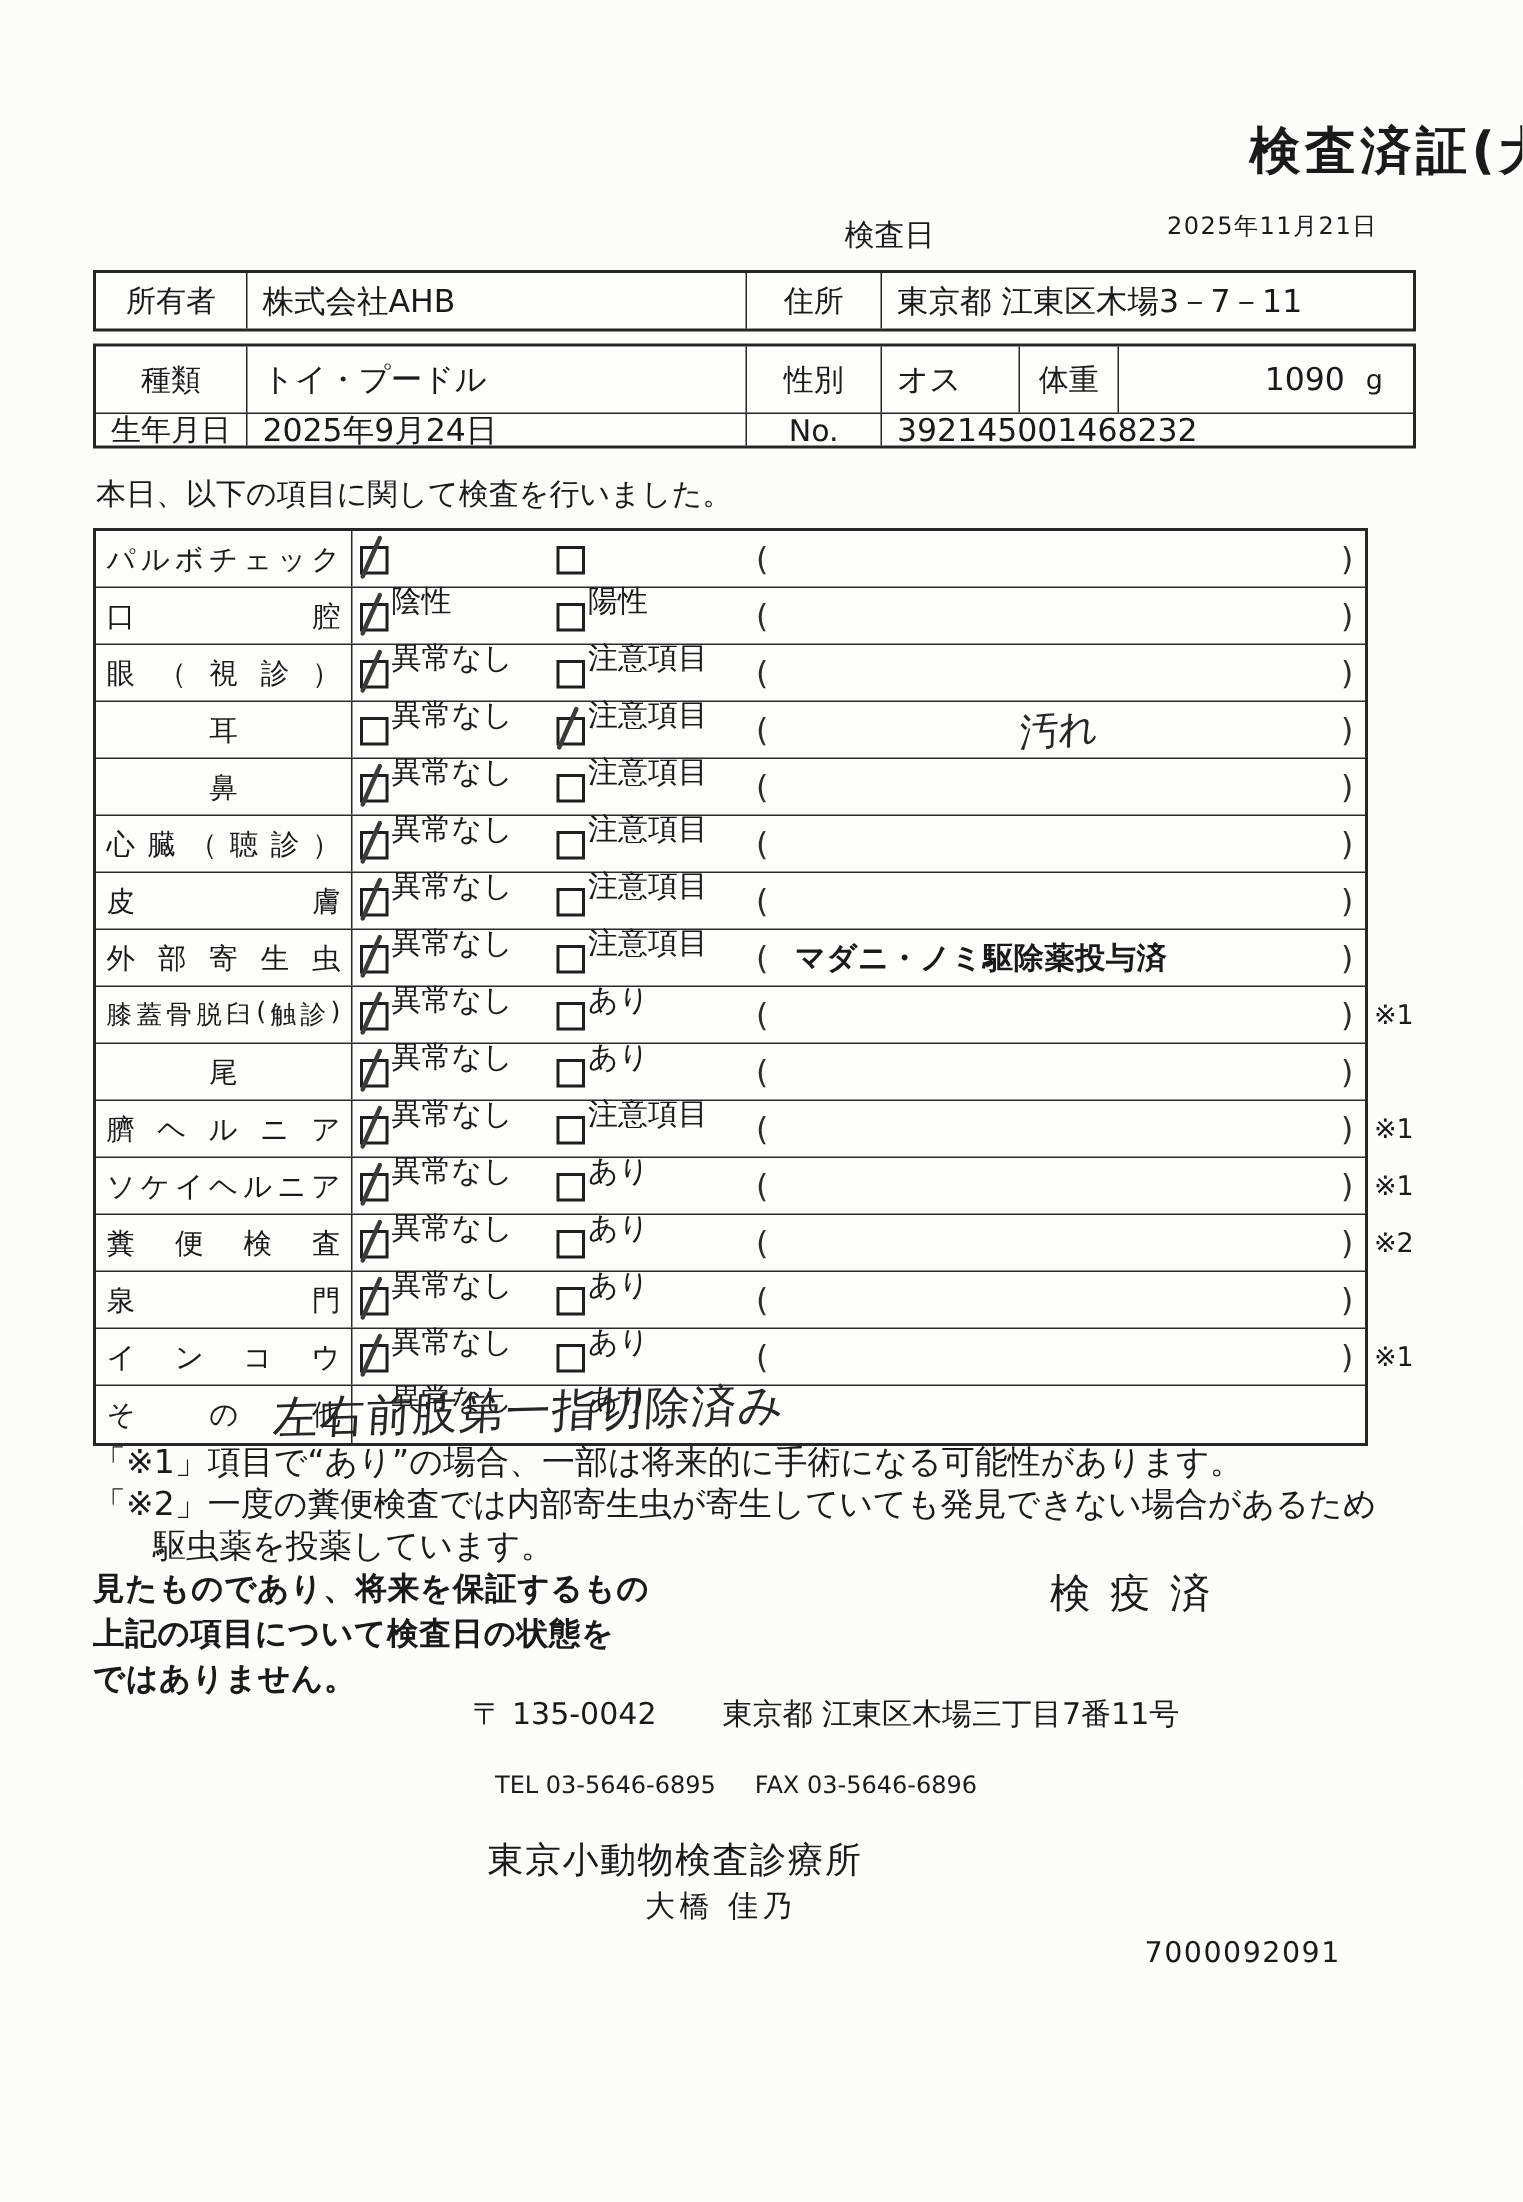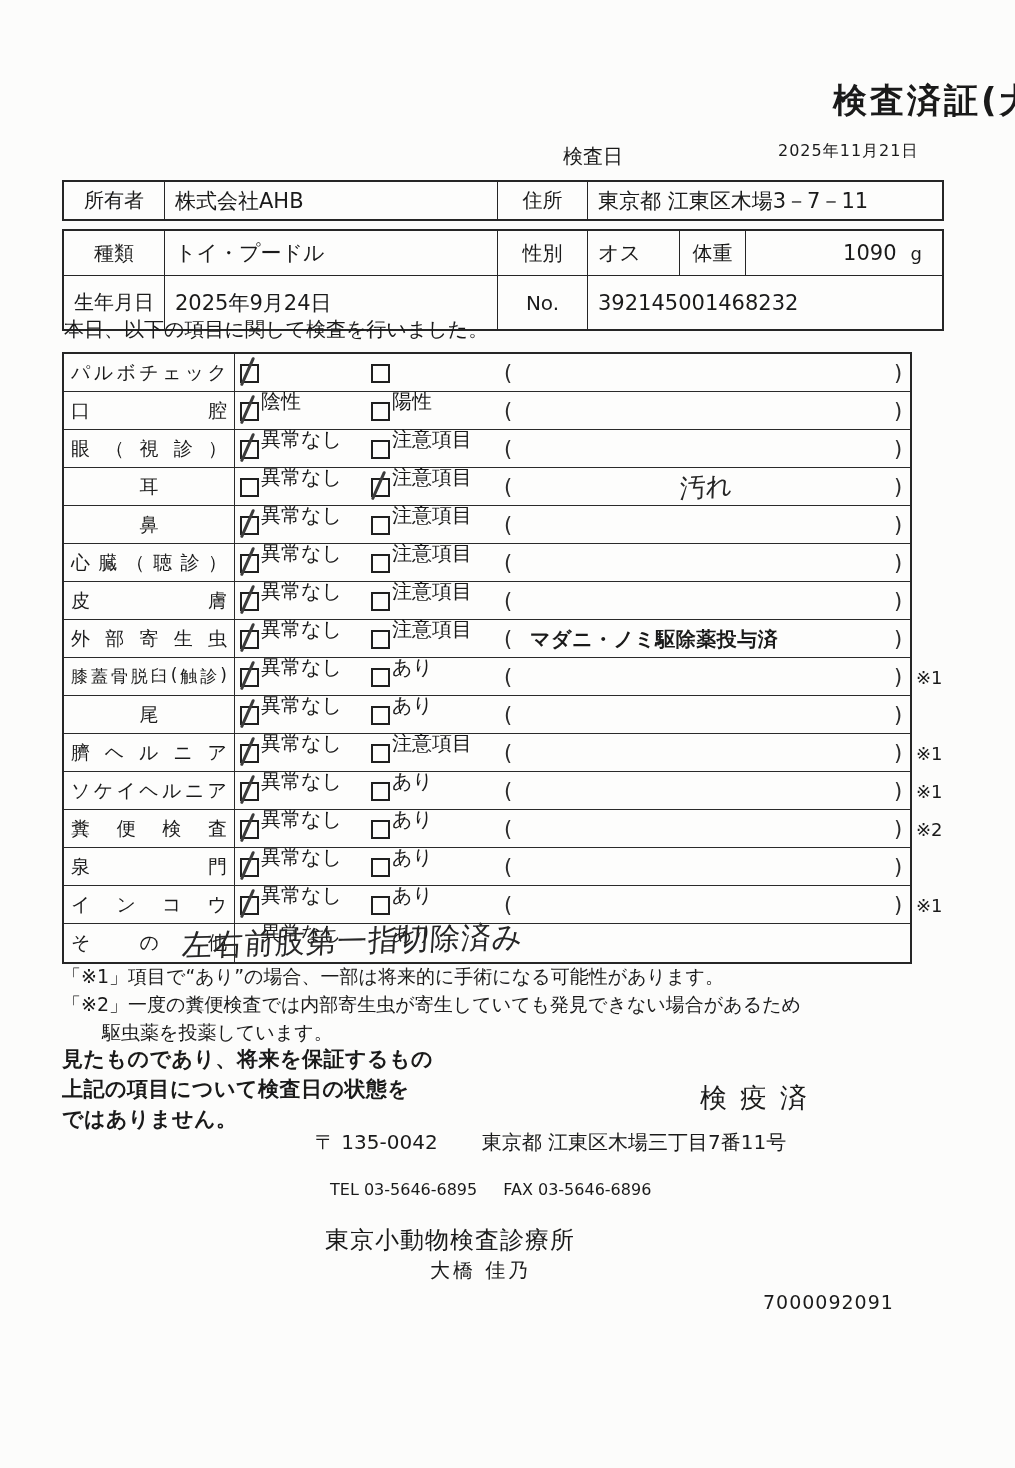--- a/index.html
+++ b/index.html
@@ -25,21 +25,21 @@
   .htable > div {
     box-sizing:border-box; display:flex; align-items:center;
     border-left:1.6px solid #262626; overflow:hidden; white-space:nowrap;
   }
   .htable > div.nl { border-left:none; }
   .htable > div.bt { border-top:1.6px solid #262626; }
   .t1 { top:180px; grid-template-columns:100px 333px 90px 355px; }
   .t1 > div { height:37px; }
   .t2 { top:229px; grid-template-columns:100px 333px 90px 92px 66px 197px; }
   .t2 > div.r1 { height:44px; }
-  .t2 > div.r2 { height:54px;text-align:right; }
+  .t2 > div.r2 { height:22px;text-align:right; }
   .lab { justify-content:center; font-size:20px; }
   .val { padding-left:10px; font-size:21px; }
   .valw { justify-content:flex-end; padding-right:20px; font-size:21px; }
   .valw .unit { font-size:18px; margin-left:14px; }
   .span3 { grid-column: span 3; }
   
   .intro { position:absolute; top:316px; left:64px; font-size:20px; font-weight:500; }
   
   .ctable {
     position:absolute; top:352px; left:62px; width:846px;
@@ -77,24 +77,24 @@
   }
   .note.printed { font-weight:700; font-size:20px; letter-spacing:0.5px; text-align:left; padding-left:8px; }
   .hand { color:#262626; }
   .note.hand { font-size:26px; transform:translateY(-50%) rotate(-4deg) skewX(-6deg); }
   .remark { position:absolute; left:852px; top:50%; transform:translateY(-50%); font-size:18px; white-space:nowrap; }
   .freetext {
     position:absolute; left:118px; top:-3px; font-size:30px; white-space:nowrap;
     transform:rotate(-1.5deg) skewX(-5deg); letter-spacing:1px;
   }
   
-  .footnotes { position:absolute; top:962px; left:62px; font-size:19px; line-height:28px; }
+  .footnotes { position:absolute; top:962px; left:62px; font-size:22px; line-height:28px; }
   .footnotes .indent { padding-left:40px; }
   .disclaimer { position:absolute; top:1044px; left:62px; font-size:21px; font-weight:600; line-height:30px; letter-spacing:0.5px; }
-  .stamp { position:absolute; top:1080px; left:700px; font-size:27px; font-weight:500; letter-spacing:13px; white-space:nowrap; }
+  .stamp { position:absolute; top:1044px; left:700px; font-size:27px; font-weight:500; letter-spacing:13px; white-space:nowrap; }
   
   .postal-line { position:absolute; top:1129px; left:315px; font-size:20px; }
   .postal-line .gap { display:inline-block; width:44px; }
   .tel-line { position:absolute; top:1180px; left:330px; font-size:16px; }
   .tel-line .gap { display:inline-block; width:26px; }
   .clinic-name { position:absolute; top:1224px; left:325px; font-size:24px; letter-spacing:1px; font-weight:500; }
   .vet-name { position:absolute; top:1257px; left:430px; font-size:20px; letter-spacing:3px; }
   .serial { position:absolute; top:1291px; left:763px; font-size:19px; letter-spacing:1px; }
 </style>
 </head>

